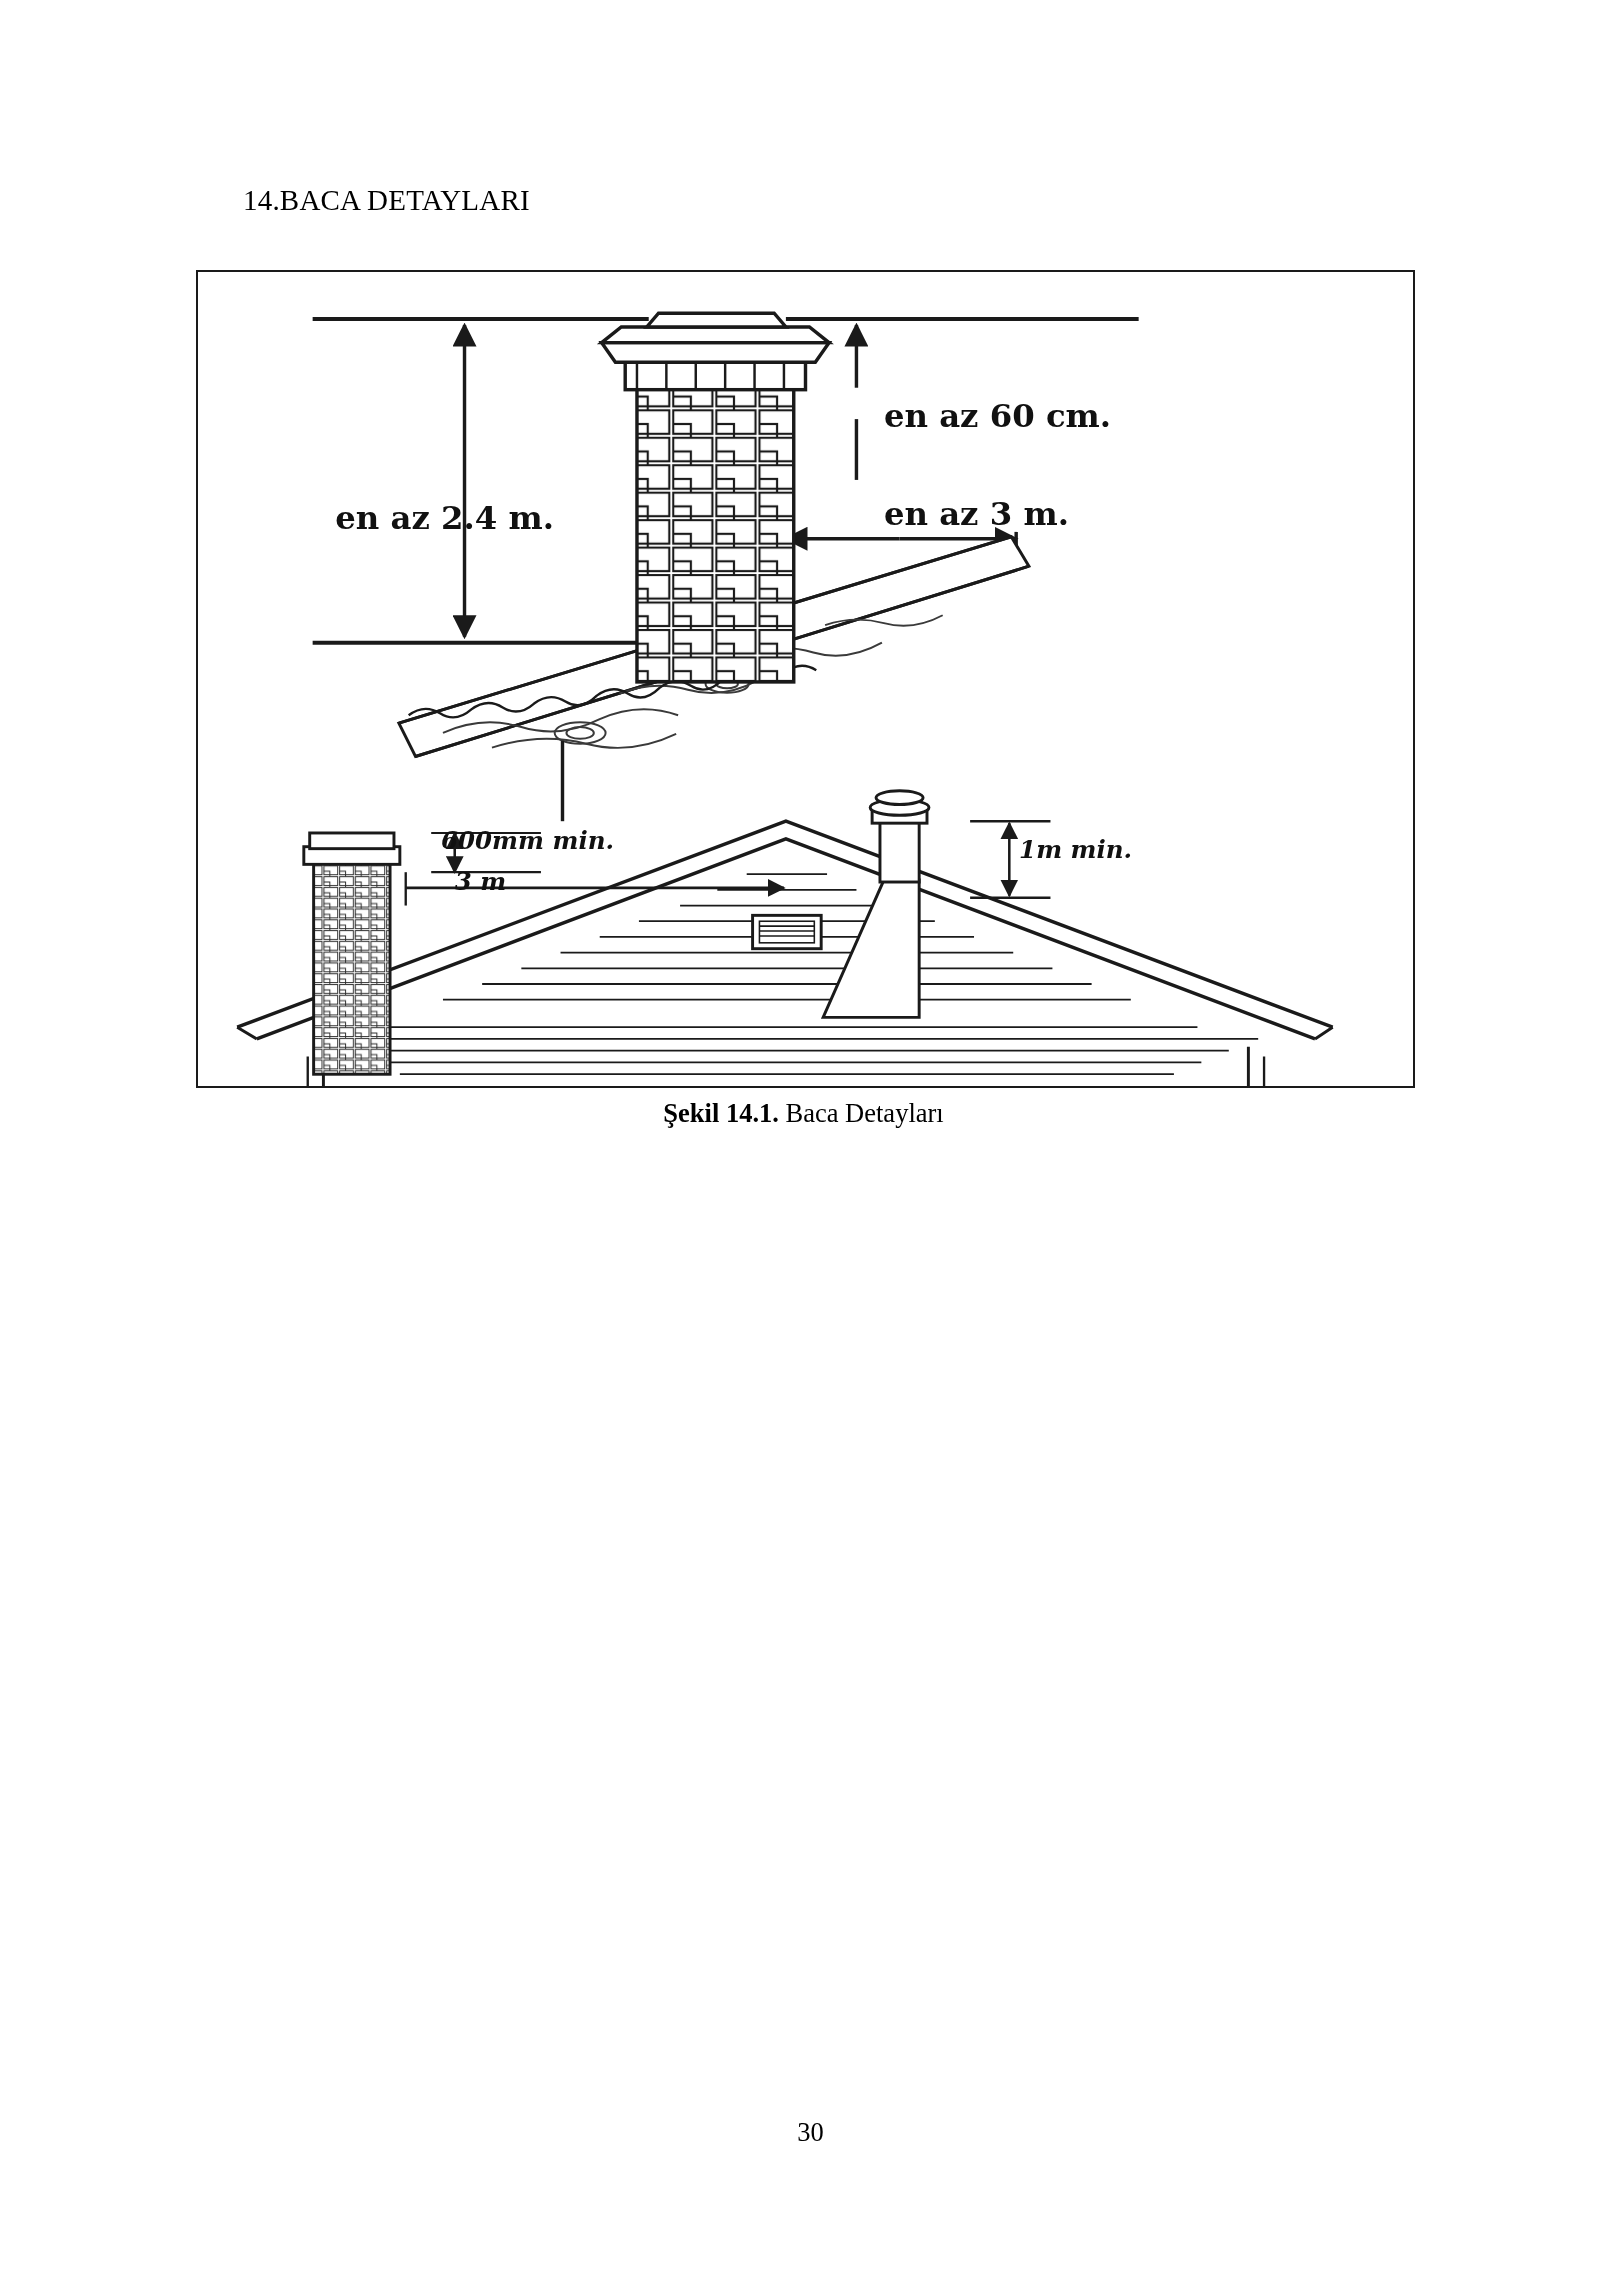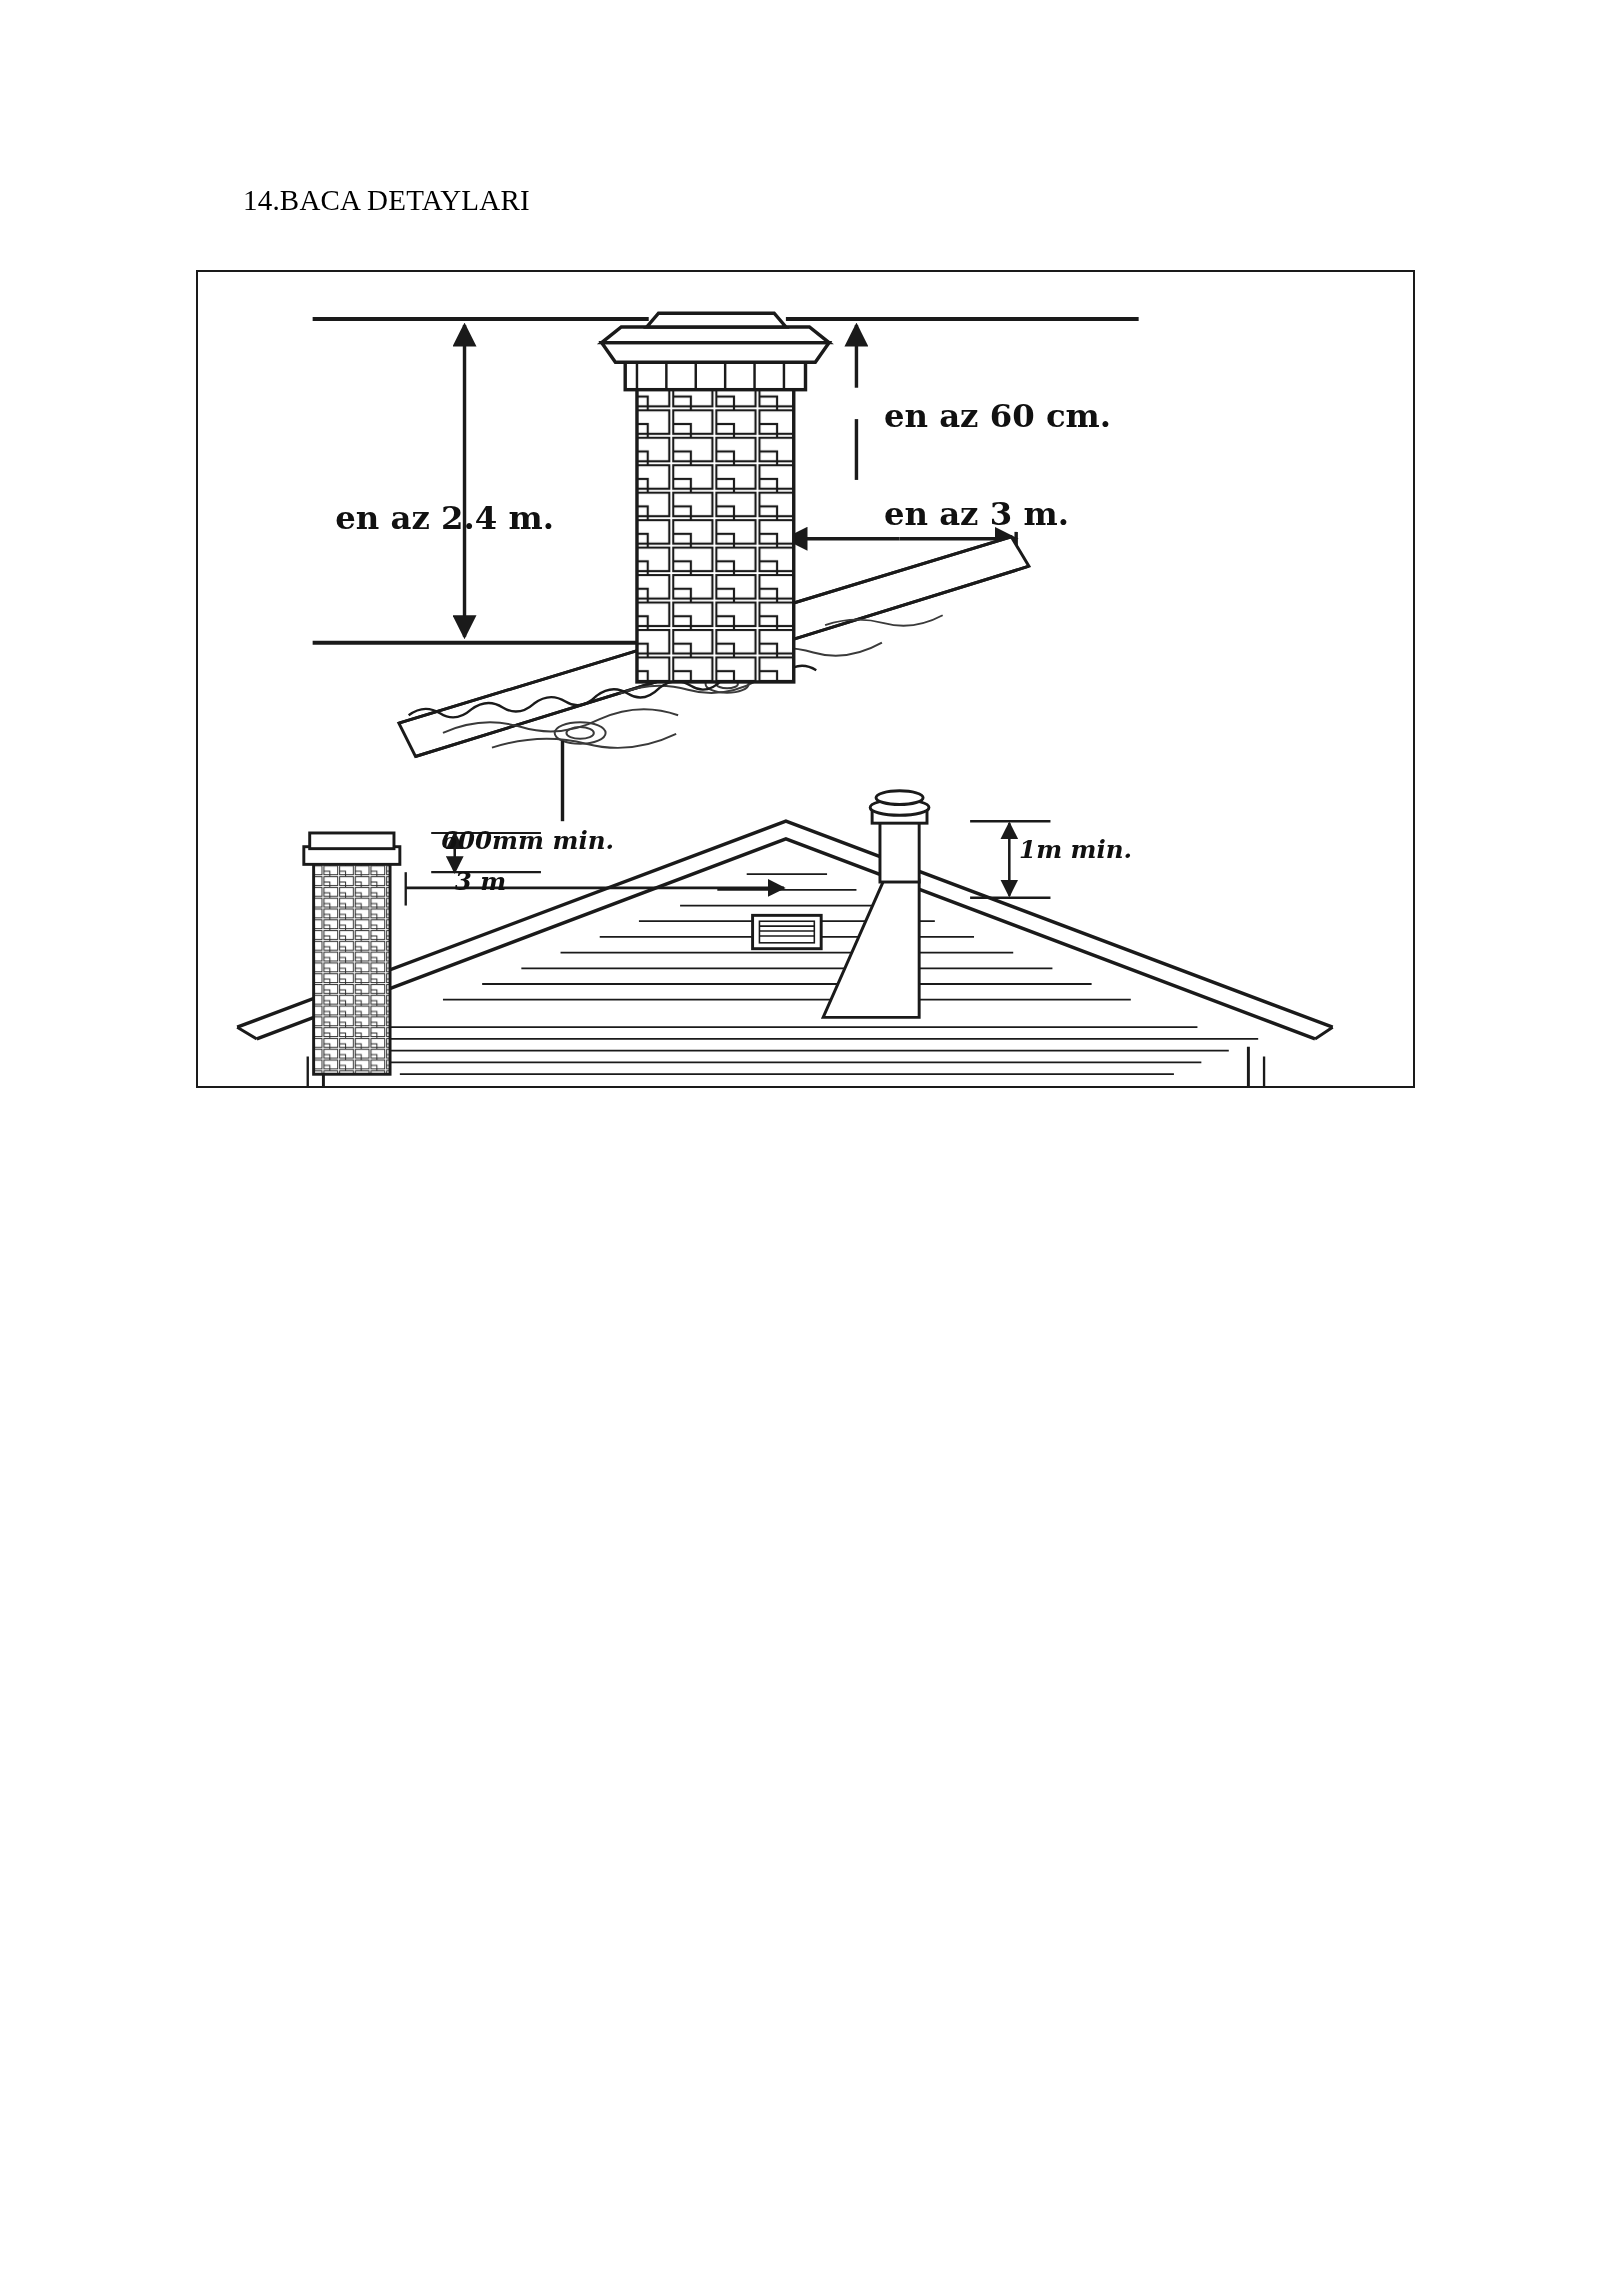--- a/index.html
+++ b/index.html
@@ -201,16 +201,20 @@
         <path d="M788 638 L870 638" stroke="#1a1a1a" stroke-width="2.4" fill="none"></path>
         <path d="M828 562 L828 636" stroke="#1a1a1a" stroke-width="2.6" fill="none" marker-start="url(#arrHead)" marker-end="url(#arrHead)"></path>
 
         <text class="lbl" x="248" y="588" font-size="25" font-style="italic" font-weight="bold" fill="#111111">600mm min.</text>
         <text class="lbl" x="262" y="630" font-size="25" font-style="italic" font-weight="bold" fill="#111111">3 m</text>
         <text class="lbl" x="838" y="598" font-size="25" font-style="italic" font-weight="bold" fill="#111111">1m min.</text>
       </g>
     </svg>
   </div>
 
-
+  <div class="caption">
+    <b>Şekil 14.1.</b><span> Baca Detayları</span>
+  </div>
+
+  <div class="page-number">30</div>
 
 </div>
 
 
 </body></html>

